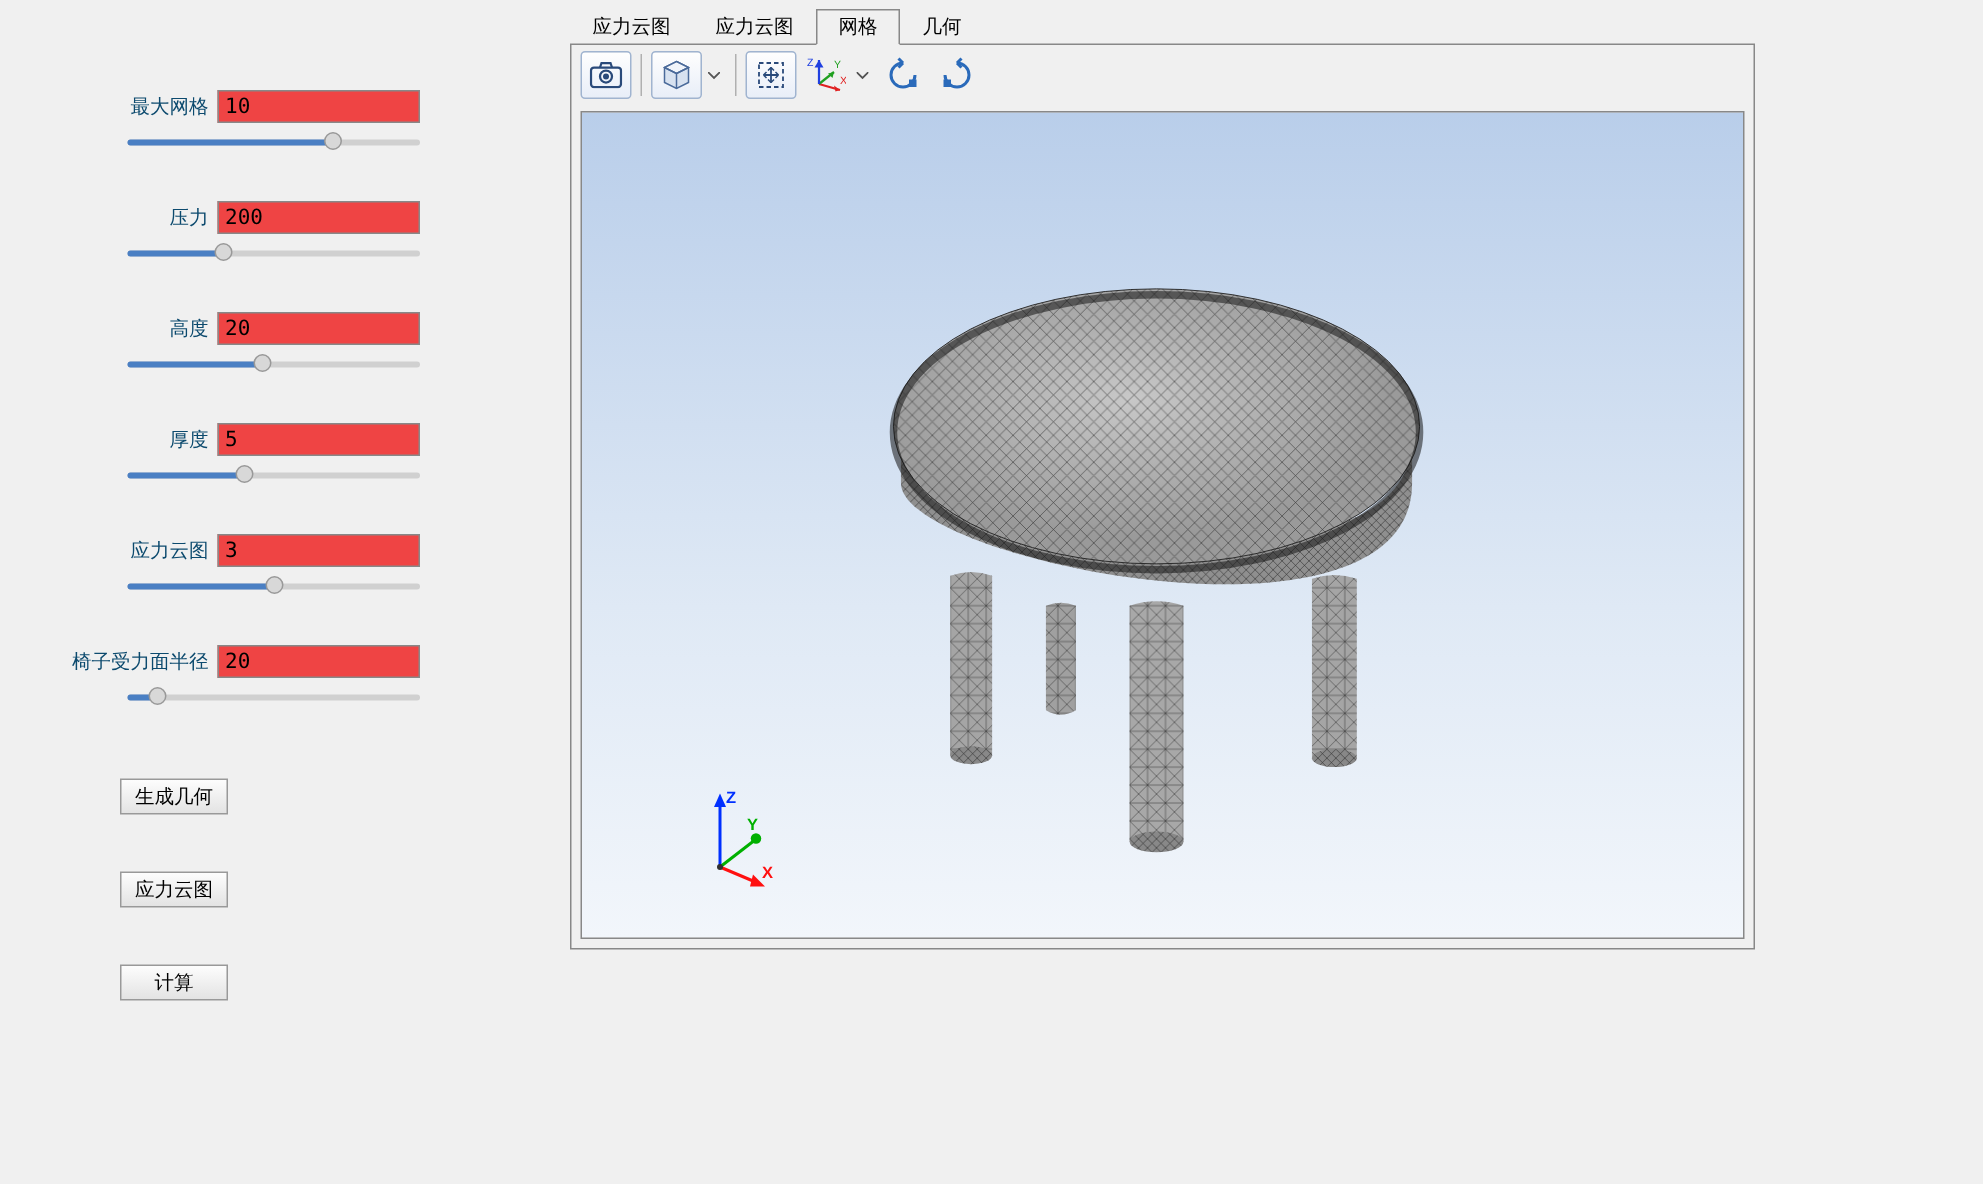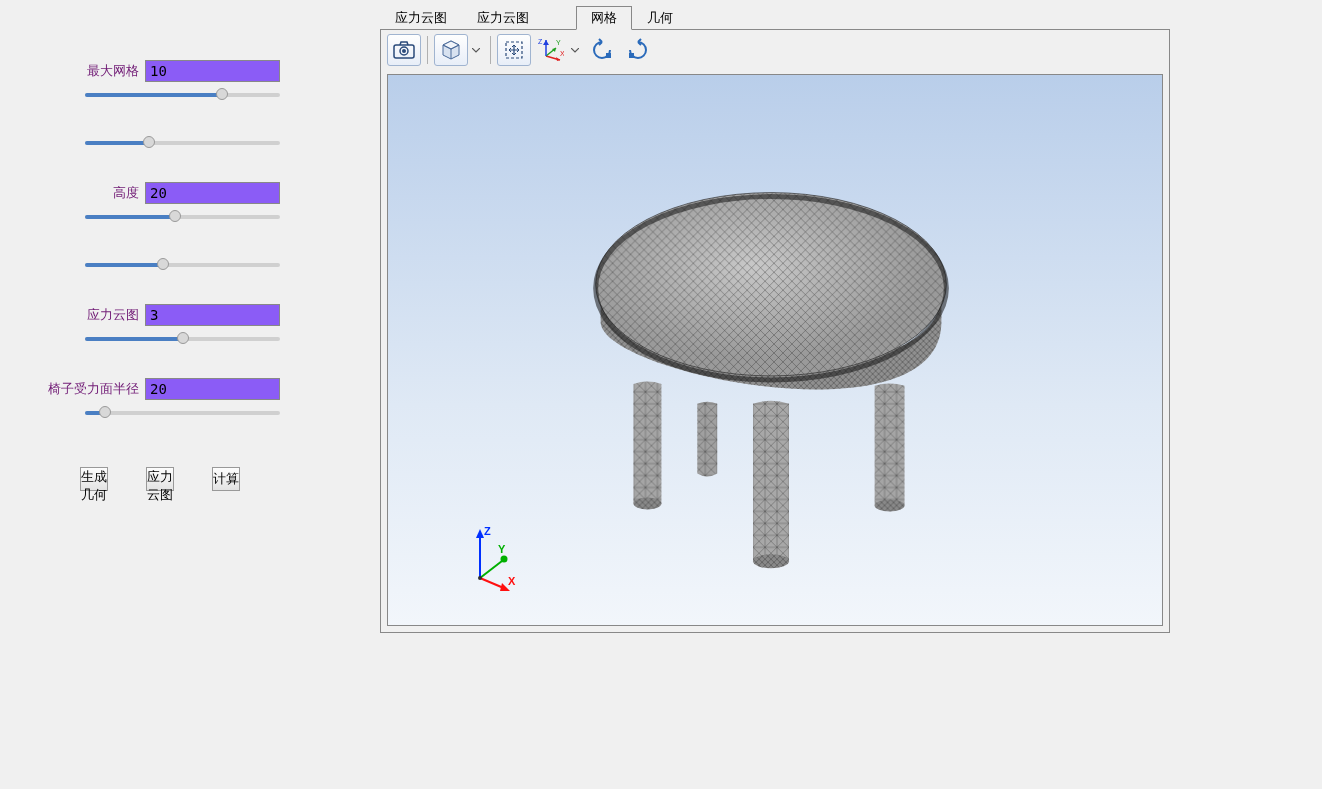--- a/index.html
+++ b/index.html
@@ -25,30 +25,30 @@
       display: flex;
       align-items: center;
       justify-content: flex-end;
       margin-bottom: 4px;
       padding-right: 80px;
     }
     .param-label {
       text-align: right;
       margin-right: 6px;
       font-size: 13px;
-      color: #701a75;
+      color: #0c4a6e;
     }
     .param-input {
       width: 135px;
       height: 22px;
       border: 1px solid #888;
       padding: 2px 4px;
       font-family: monospace;
       font-size: 14px;
-      background: #8b5cf6;
+      background: #ef4444;
     }
     .slider-row {
       display: flex;
       justify-content: flex-end;
       padding-right: 80px;
       margin-bottom: 30px;
     }
     .slider {
       width: 195px;
       height: 18px;
@@ -77,21 +77,21 @@
       width: 12px;
       height: 12px;
       background: #d8d8d8;
       border: 1px solid #999;
       border-radius: 50%;
       transform: translateX(-50%);
     }
     .buttons {
       padding-top: 15px;
       display: flex;
-      flex-direction: row;
+      flex-direction: column;
       align-items: flex-start;
       gap: 38px;
       padding-right: 120px;
       padding-left: 60px;
     }
     .action-btn {
       width: 72px;
       height: 24px;
       background: linear-gradient(#fdfdfd, #e3e3e3);
       border: 1px solid #999;
@@ -114,21 +114,20 @@
       cursor: pointer;
       border: 1px solid transparent;
       position: relative;
       font-family: Liberation Mono, monospace;
     }
     .tab.active {
       background: #f0f0f0;
       border: 1px solid #888;
       border-bottom: 1px solid #f0f0f0;
       z-index: 2;
-      margin-left: 32px;
     }
     .viewer-frame {
       border: 1px solid #888;
       background: #f0f0f0;
       width: 790px;
       height: 604px;
       position: relative;
       margin-top: -1px;
     }
     .toolbar {
@@ -196,40 +195,48 @@
       <input class="param-input" value="10" style="">
     </div>
     <div class="slider-row">
       <div class="slider">
         <div class="slider-track"></div>
         <div class="slider-fill" style="width:70%"></div>
         <div class="slider-thumb" style="left:70%"></div>
       </div>
     </div>
 
+    <div class="param-row">
+      <span class="param-label">压力</span>
+      <input class="param-input" value="200" style="">
+    </div>
     <div class="slider-row">
       <div class="slider">
         <div class="slider-track"></div>
         <div class="slider-fill" style="width:33%"></div>
         <div class="slider-thumb" style="left:33%"></div>
       </div>
     </div>
 
     <div class="param-row">
       <span class="param-label">高度</span>
       <input class="param-input" value="20" style="">
     </div>
     <div class="slider-row">
       <div class="slider">
         <div class="slider-track"></div>
         <div class="slider-fill" style="width:46%"></div>
         <div class="slider-thumb" style="left:46%"></div>
       </div>
     </div>
 
+    <div class="param-row">
+      <span class="param-label">厚度</span>
+      <input class="param-input" value="5" style="">
+    </div>
     <div class="slider-row">
       <div class="slider">
         <div class="slider-track"></div>
         <div class="slider-fill" style="width:40%"></div>
         <div class="slider-thumb" style="left:40%"></div>
       </div>
     </div>
 
     <div class="param-row">
       <span class="param-label">应力云图</span>

